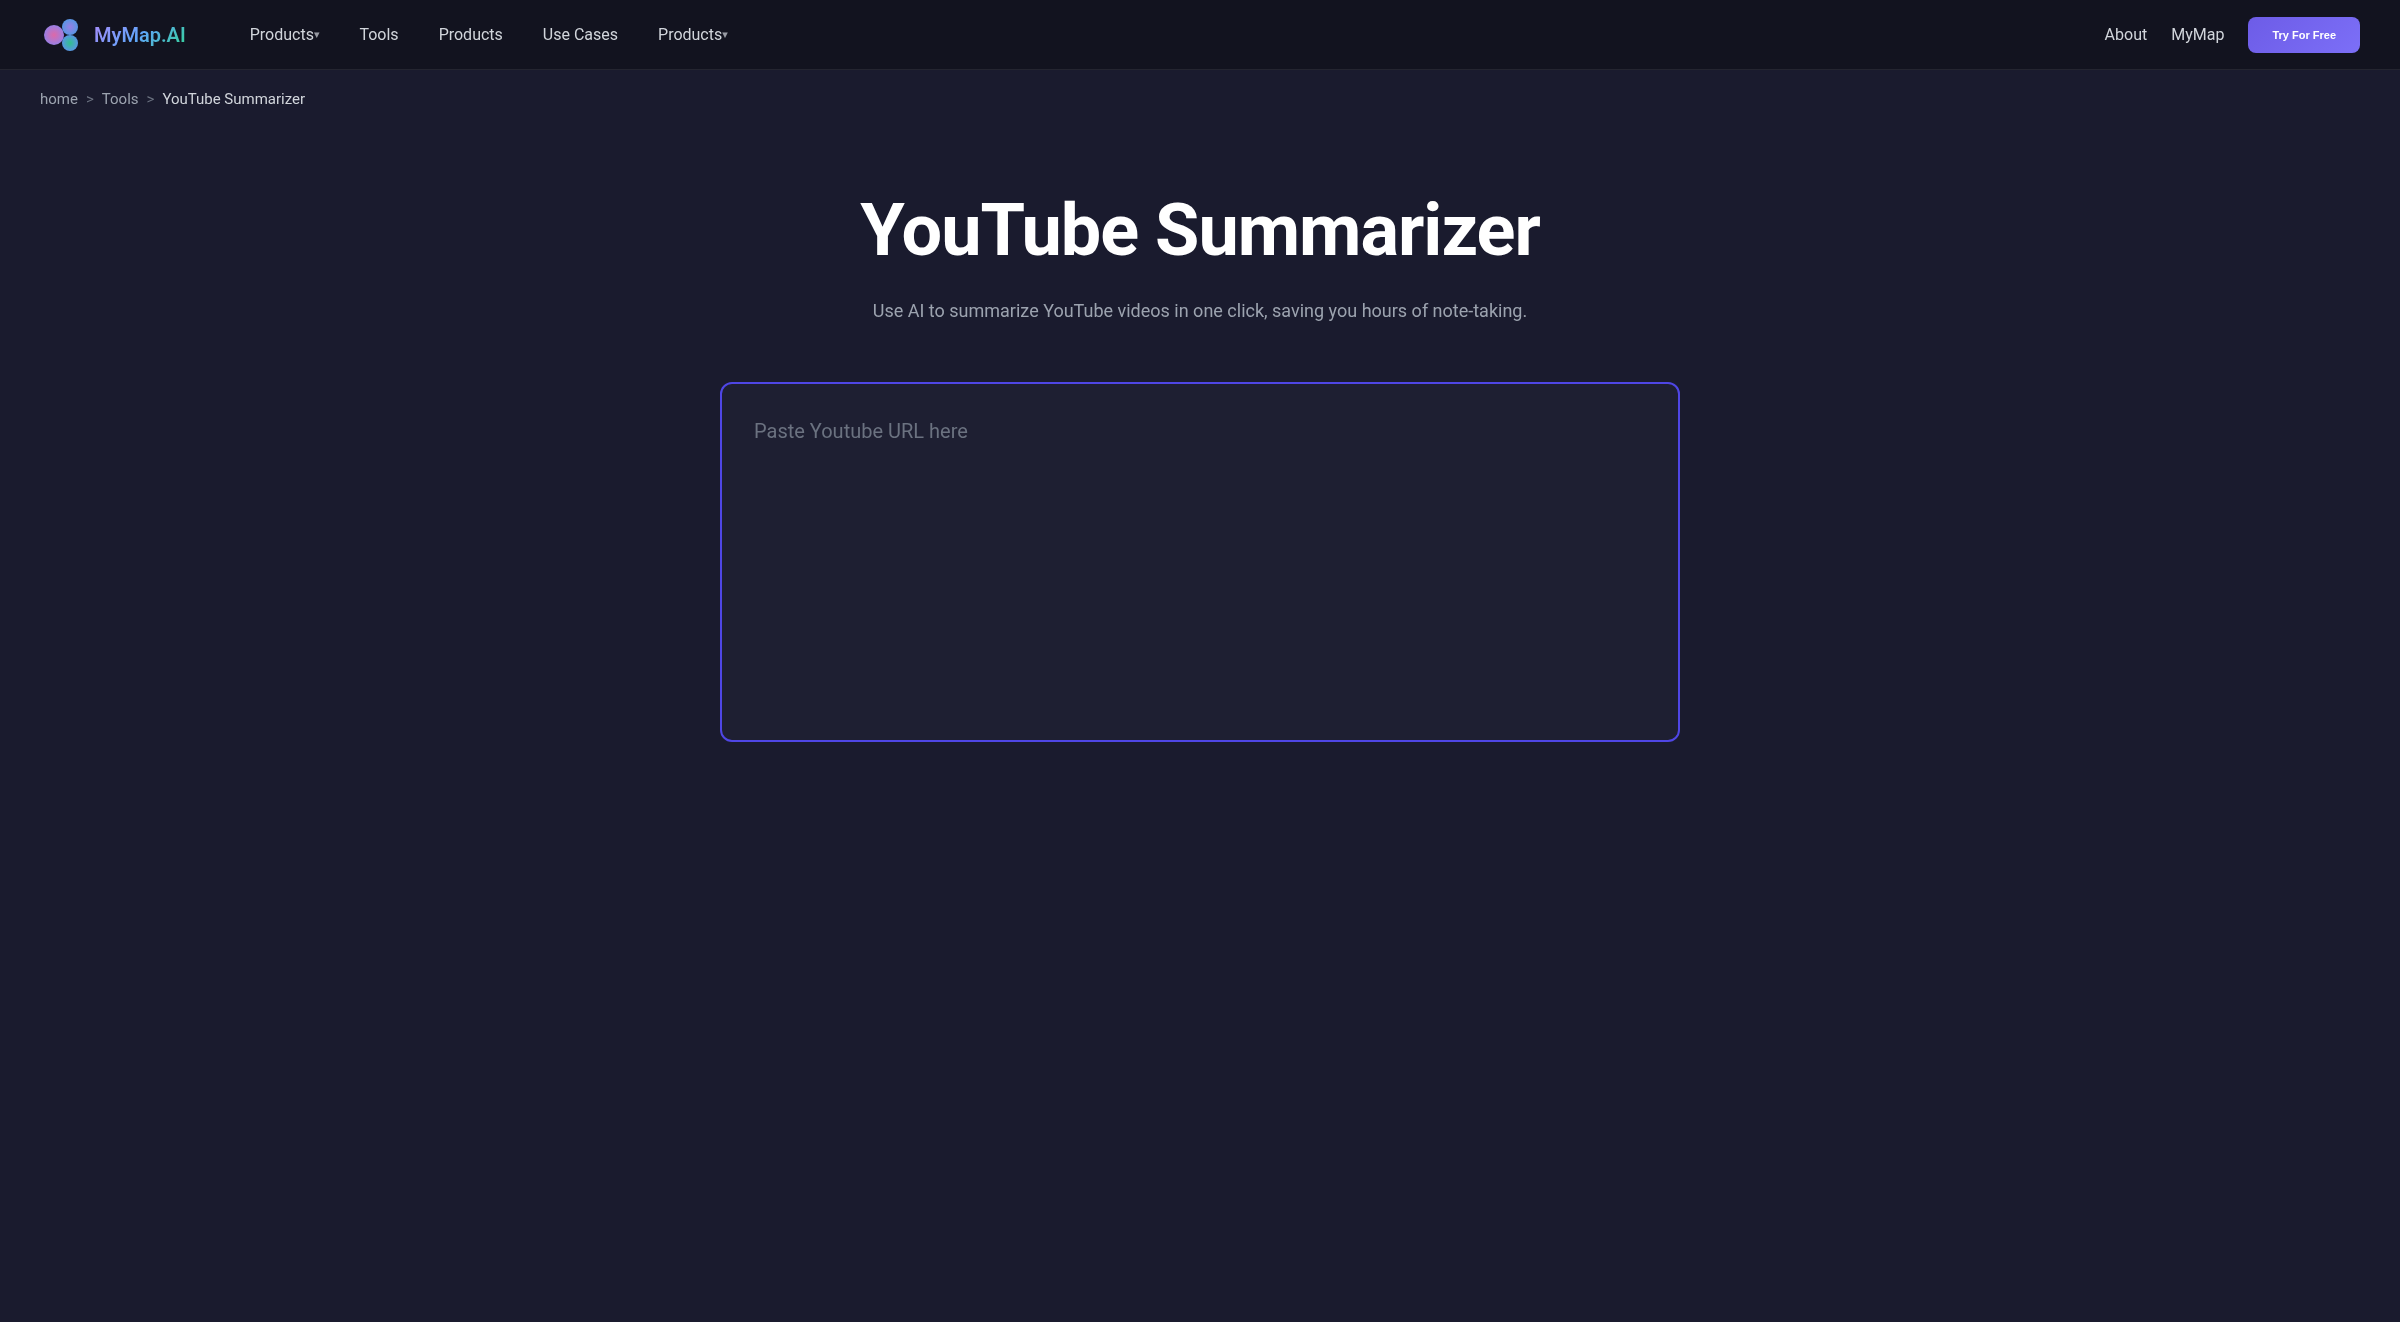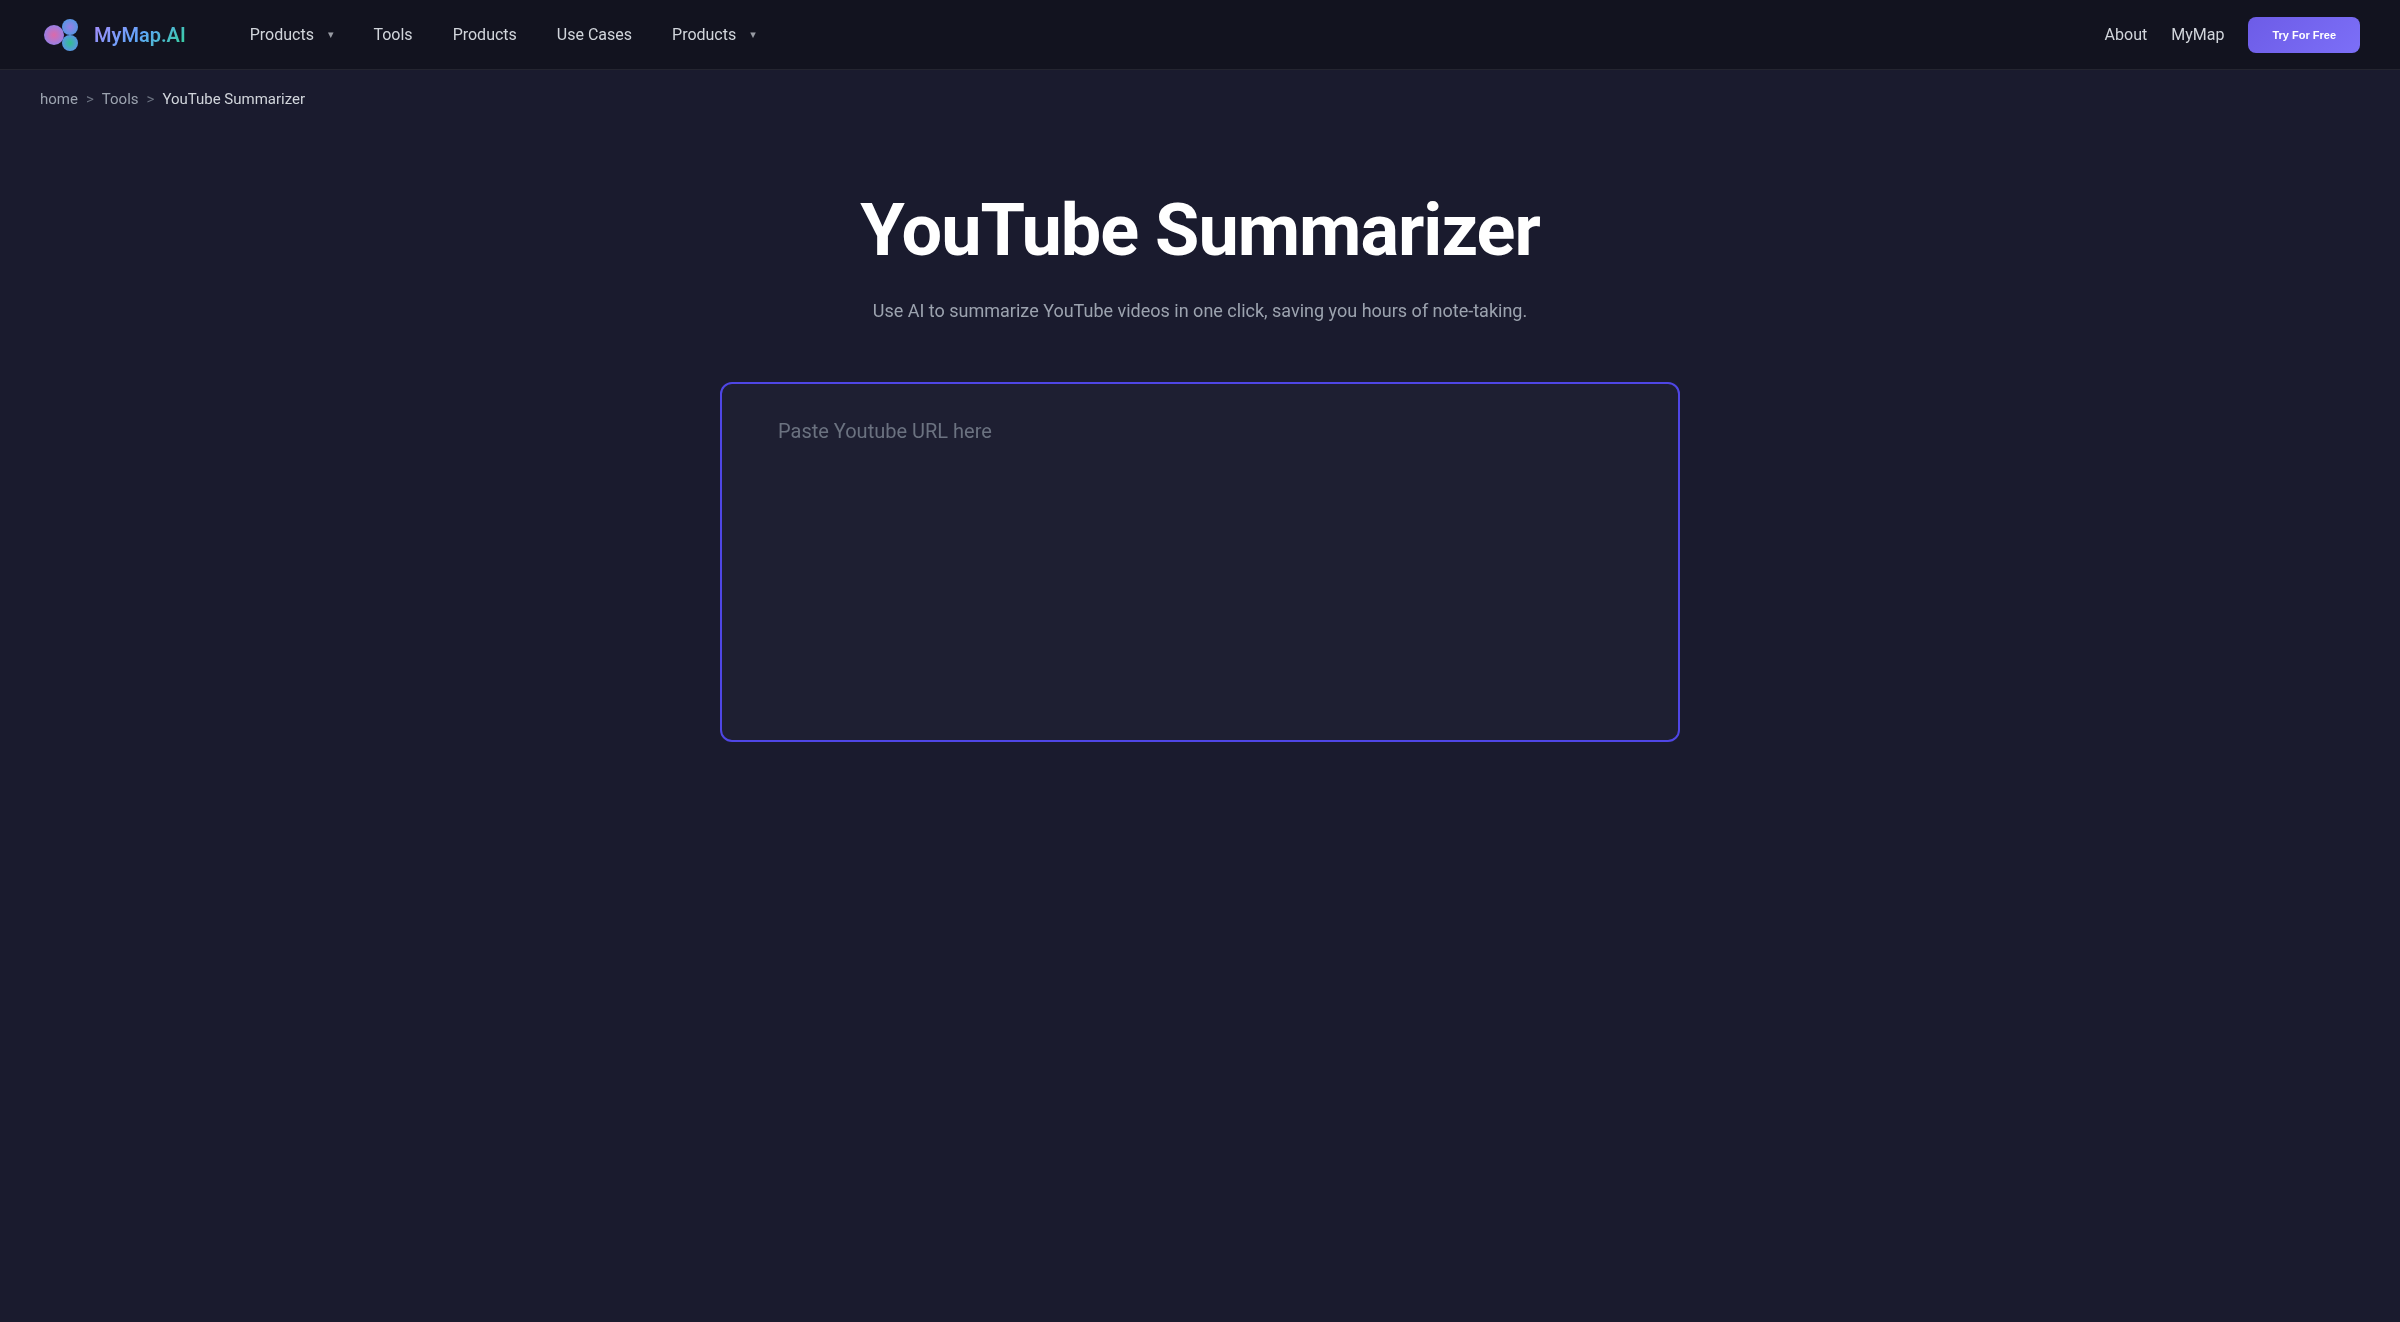--- a/index.html
+++ b/index.html
@@ -52,21 +52,21 @@
     .nav-links {
       display: flex;
       align-items: center;
       gap: 8px;
       flex: 1;
     }
 
     .nav-item {
       display: flex;
       align-items: center;
-      gap: 14px;
+      gap: 0;
       padding: 8px 16px;
       color: #d1d5db;
       font-size: 16px;
       cursor: pointer;
       border-radius: 6px;
       transition: color 0.2s;
       white-space: nowrap;
     }
 
     .nav-item .chevron {
@@ -171,21 +171,20 @@
       flex: 1;
       background: transparent;
       border: none;
       outline: none;
       color: #9ca3af;
       font-size: 20px;
       resize: none;
       min-height: 240px;
       font-family: inherit;
       line-height: 1.5;
-      margin-left: 24px;
     }
 
     .url-textarea::placeholder {
       color: #6b7280;
     }
 
     .card-footer {
       display: flex;
       align-items: center;
       justify-content: space-between;

